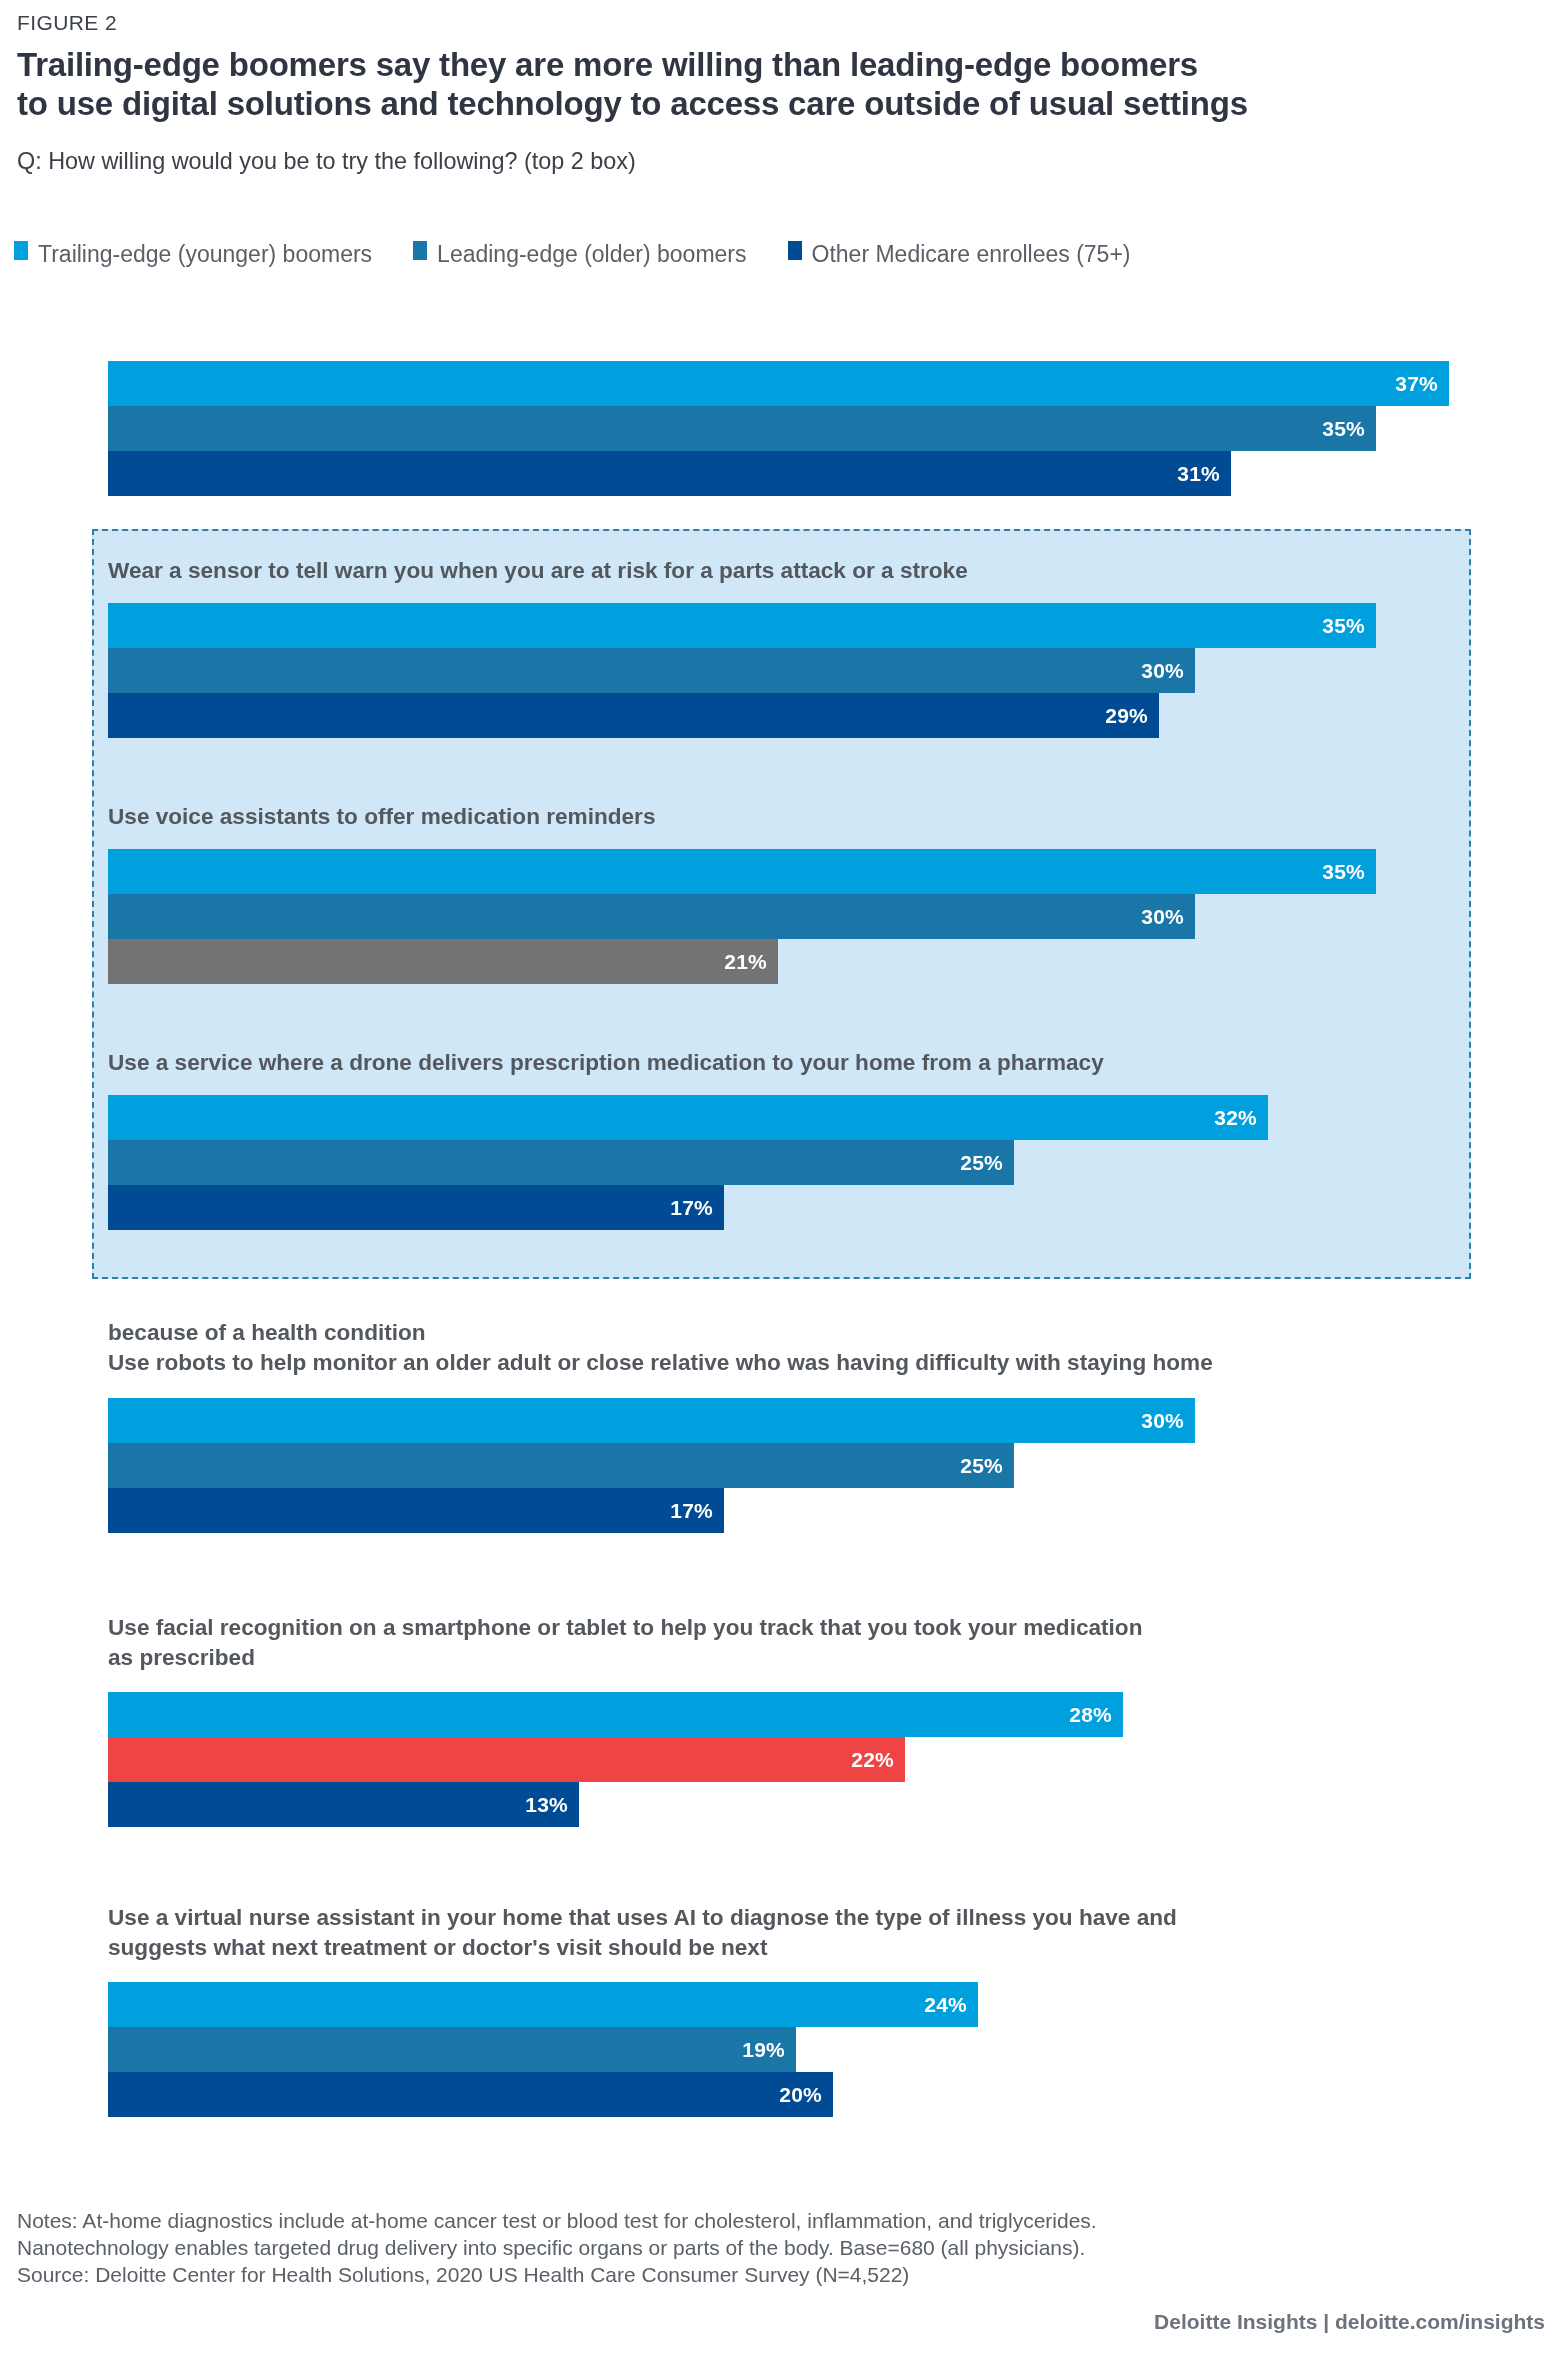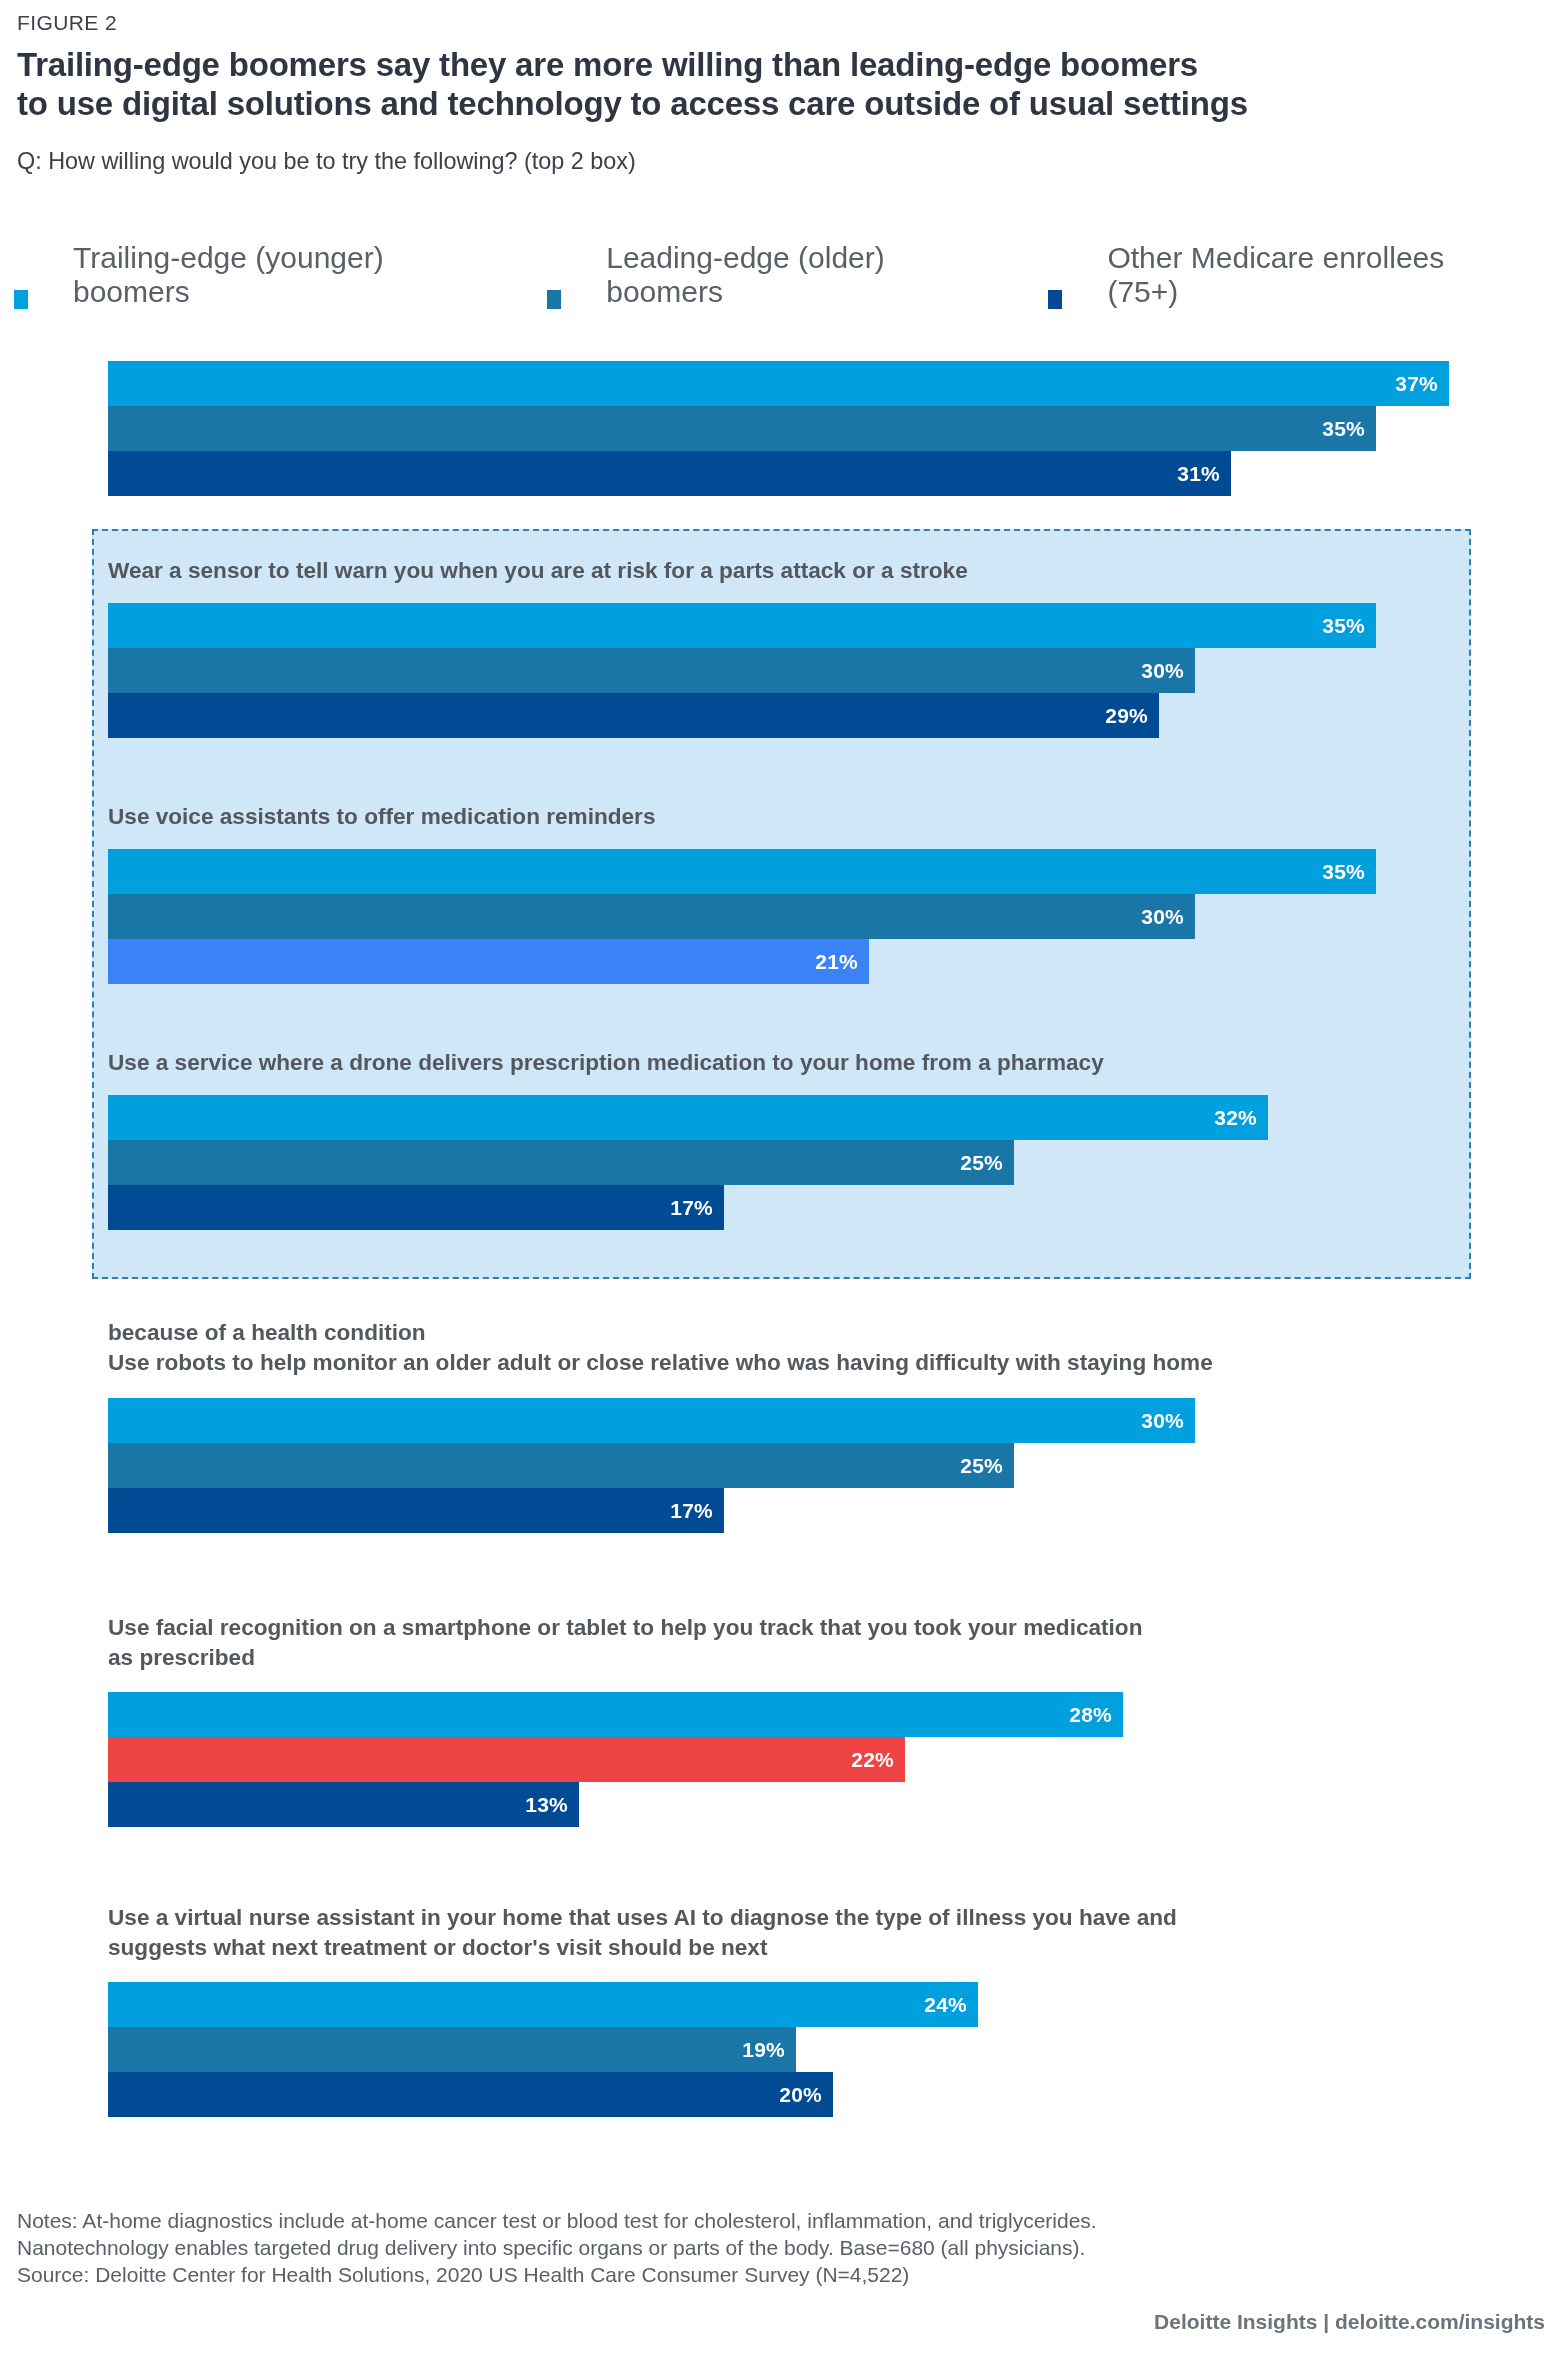--- a/index.html
+++ b/index.html
@@ -57,25 +57,24 @@
   
   .legend {
     position: absolute;
     left: 14px;
     top: 241px;
     display: flex;
     align-items: center;
   }
   .legend-item {
     display: flex;
-    align-items: flex-end;
+    align-items: flex-start;
     margin-right: 41px;
-    font-size: 30px;
+    font-size: 23px;
     color: #5a6068;
-    gap: 35px;
   }
   .legend-swatch {
     width: 14px;
     height: 19px;
     margin-right: 10px;
     display: inline-block;
     flex: 0 0 auto;
   }
 
   
@@ -205,21 +204,21 @@
       <div class="group-label" style="top: 802px; left: 108px;">
         <span class="ln">Use voice assistants to offer medication reminders</span>
       </div>
       <div class="bars" style="top: 849px; left: 108px; position: absolute;">
         <div class="bar" title="Trailing-edge (younger) boomers: 35%" style="width: 1268px; background: rgb(0, 160, 223);">
           <span class="bar-value">35%</span>
         </div>
         <div class="bar" title="Leading-edge (older) boomers: 30%" style="width: 1087px; background: rgb(27, 118, 168);">
           <span class="bar-value">30%</span>
         </div>
-        <div class="bar" title="Other Medicare enrollees (75+): 21%" style="width: 761px; background: #3b82f6;">
+        <div class="bar" title="Other Medicare enrollees (75+): 21%" style="width: 670px; background: #737373;">
           <span class="bar-value">21%</span>
         </div>
       </div>
       <div class="group-label" style="top: 1048px; left: 108px;">
         <span class="ln">Use a service where a drone delivers prescription medication to your home from a pharmacy</span>
       </div>
       <div class="bars" style="top: 1095px; left: 108px; position: absolute;">
         <div class="bar" title="Trailing-edge (younger) boomers: 32%" style="width: 1160px; background: rgb(0, 160, 223);">
           <span class="bar-value">32%</span>
         </div>

